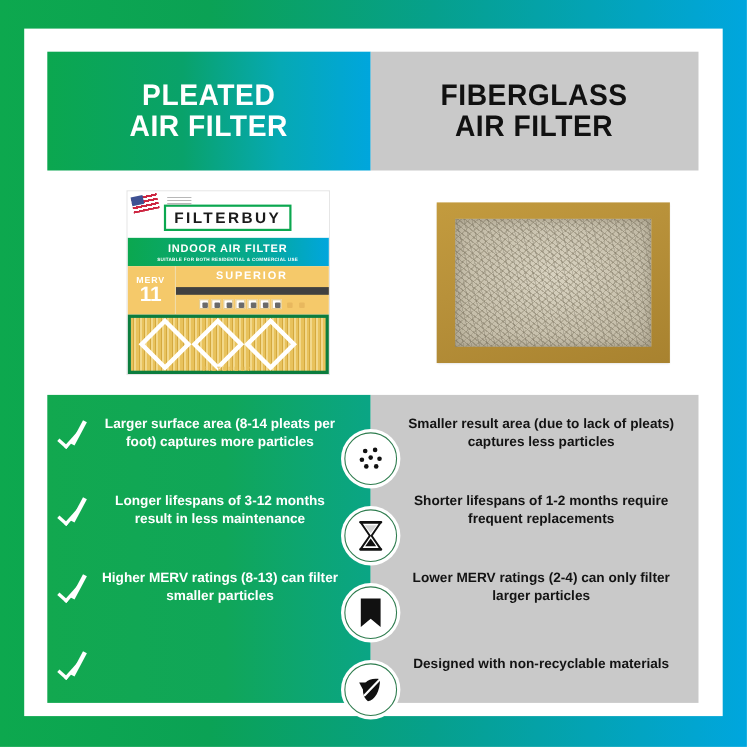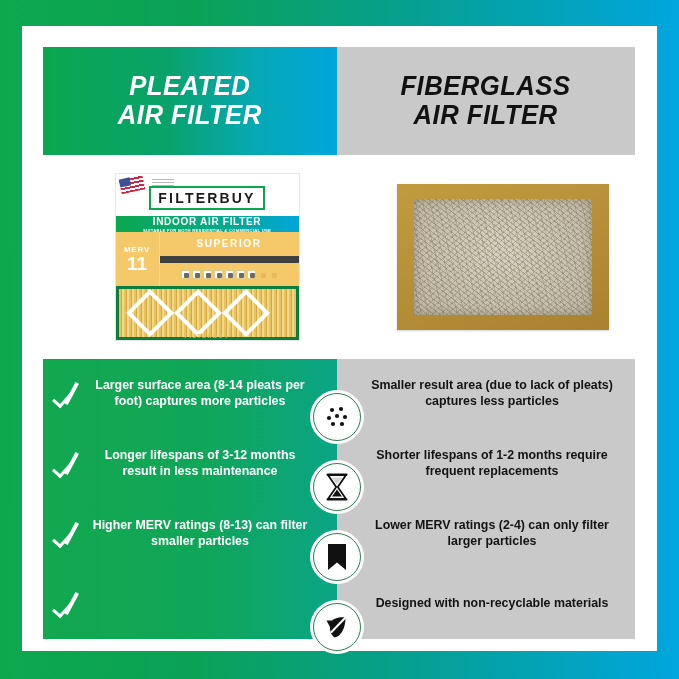--- a/index.html
+++ b/index.html
@@ -38,21 +38,20 @@
     display: flex;
   }
 
   .header-cell {
     display: flex;
     align-items: center;
     justify-content: center;
     text-align: center;
     line-height: 1.08;
     letter-spacing: 0.5px;
-    font-style: italic;
   }
 
   .header-left {
     width: 294px;
     height: 100%;
     background: linear-gradient(90deg, #0ba74f 0%, #09a26a 42%, #06a9b4 72%, #00a6dd 100%);
     color: #ffffff;
   }
 
   .header-right {
@@ -136,33 +135,33 @@
     background: #fff;
     margin-top: 6px;
   }
   .fb-brand {
     font-size: 14px;
     font-weight: bold;
     letter-spacing: 2.2px;
     color: #1b1b1b;
   }
   .fb-green {
-    height: 16px;
+    height: 26px;
     background: linear-gradient(90deg, #0ba74f 0%, #06a98f 62%, #00a6dd 100%);
     color: #fff;
     display: flex;
     flex-direction: column;
     align-items: center;
     justify-content: center;
   }
   .fb-green-main { font-size: 10px; font-weight: bold; letter-spacing: .7px; }
   .fb-green-sub  { font-size: 4.2px; font-weight: bold; letter-spacing: .25px; margin-top: 1px; }
 
   .fb-gold {
-    height: 54px;
+    height: 44px;
     background: #f5c96a;
     display: flex;
     text-align: right;
   }
   .fb-merv {
     width: 44px;
     border-right: 1px solid #f0dca8;
     color: #ffffff;
     display: flex;
     flex-direction: column;

